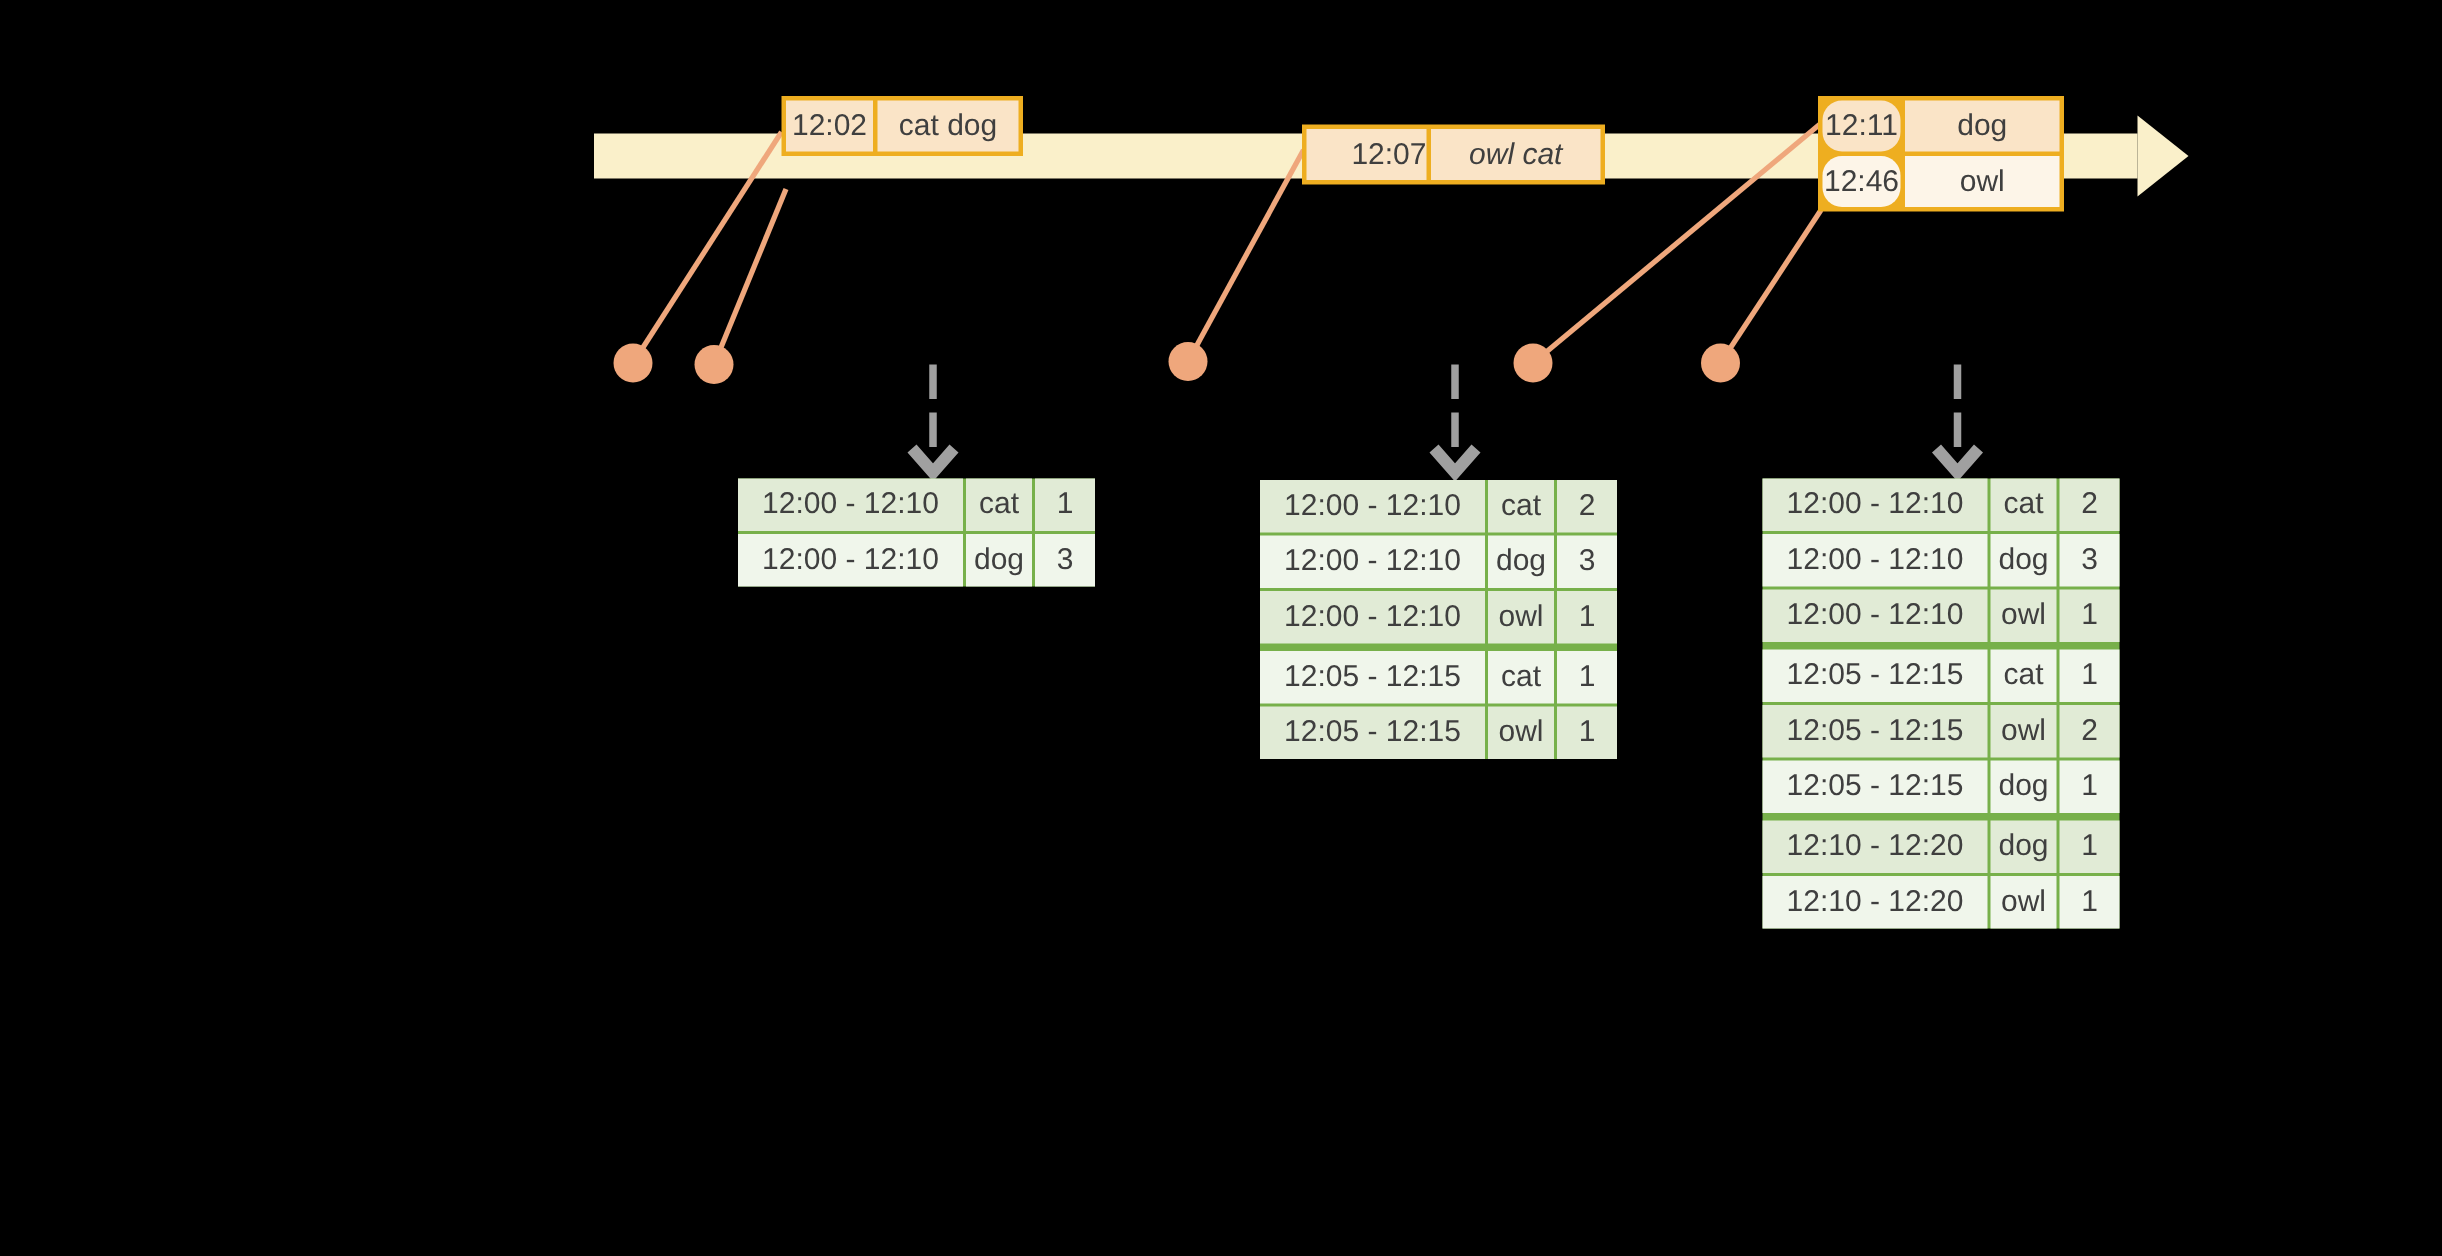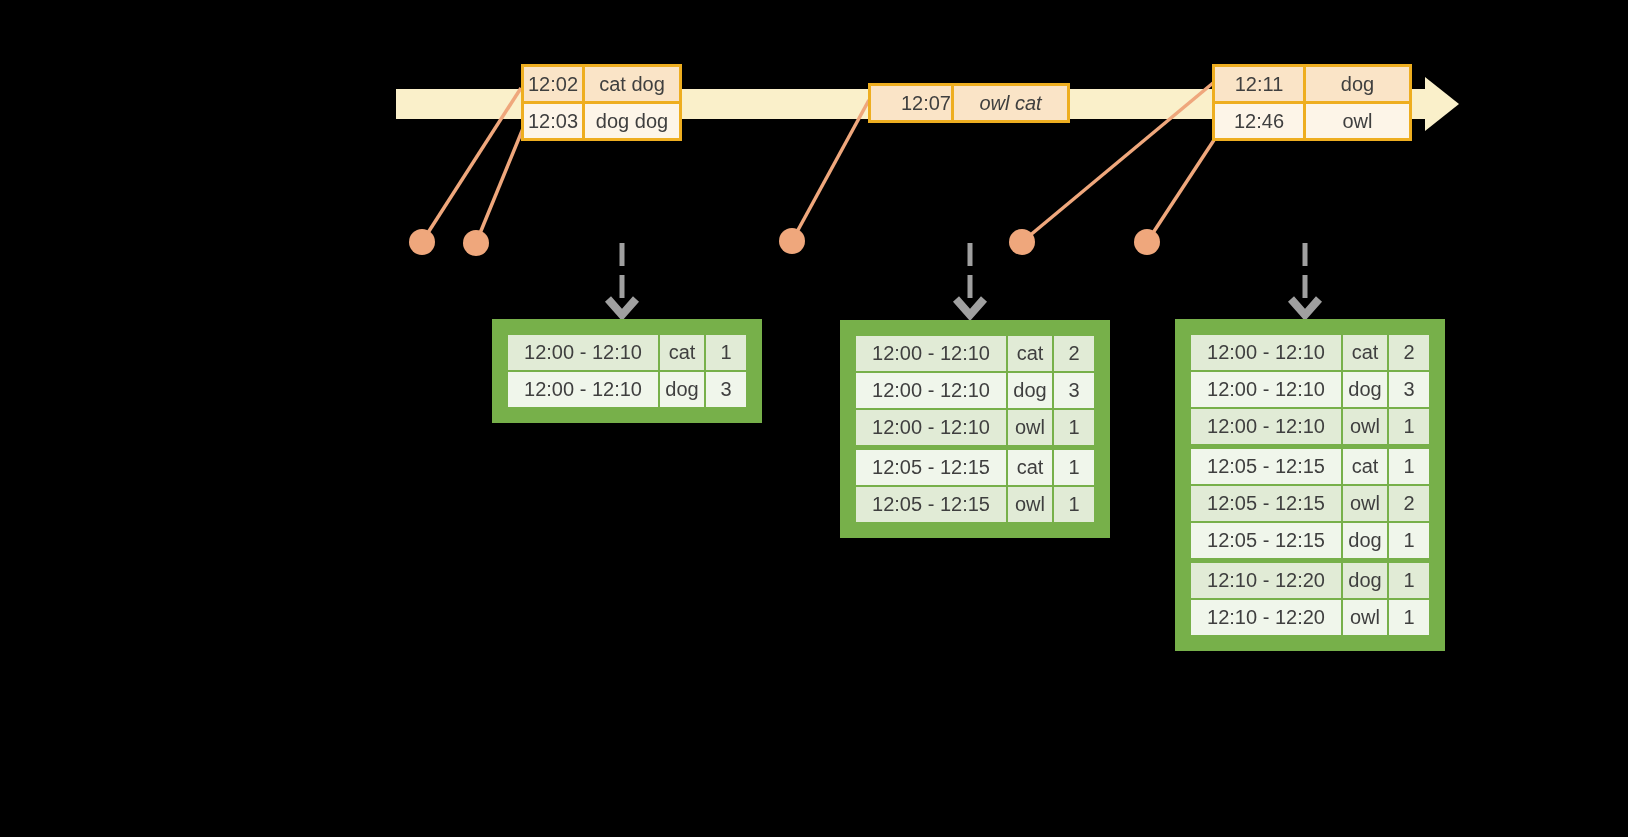--- a/index.html
+++ b/index.html
@@ -17,27 +17,27 @@
   .trigger-head{stroke:var(--c-dashed_arrow,#a0a0a0);fill:none;stroke-width:8;}
 
   
   .etable{position:absolute;display:flex;flex-direction:column;gap:3px;
     background:var(--c-event_border,#eeae20);padding:3px;}
   .etable .row{display:flex;gap:3px;}
   .etable .cell{height:34px;line-height:34px;text-align:center;font-size:20px;}
   .etable .cell.time{width:58px;}
   .etable .cell.words{width:94px;}
   .etable.et2 .cell.time{width:80px;text-align:right;}  .etable.et2 .cell.words{width:113px;font-style:italic;}
-  .etable.et3 .cell.time{width:88px;}  .etable.et3 .cell.words{width:103px;}
+  .etable.et3 .cell.time{width:52px;border-radius:13px;}  .etable.et3 .cell.words{width:103px;}
   .etable .row.alt0 .cell{background:var(--c-event_row_a,#fae4c7);}
   .etable .row.alt1 .cell{background:var(--c-event_row_b,#fdf5e8);}
 
   
   .gtable{position:absolute;display:flex;flex-direction:column;gap:2px;
-    background:var(--c-result_border,#77b04a);padding:16px;}
+    background:var(--c-result_border,#77b04a);padding:0;}
   .gtable .row{display:flex;gap:2px;}
   .gtable .row.group-start{margin-top:3px;}
   .gtable .cell{height:35px;line-height:35px;text-align:center;font-size:20px;}
   .gtable .cell.window{width:150px;}
   .gtable .cell.word{width:44px;}
   .gtable .cell.count{width:40px;}
   .gtable .row.alt0 .cell{background:var(--c-result_row_a,#e1ebd6);}
   .gtable .row.alt1 .cell{background:var(--c-result_row_b,#f0f6eb);}
 </style>
 </head>
@@ -75,24 +75,20 @@
 
       <line class="trigger-line" x1="1305" y1="243" x2="1305" y2="298"></line>
       <polyline class="trigger-head" points="1291,299 1305,315 1319,299"></polyline>
     </g>
   </svg>
 
   <div class="etable et1" style="left:521px;top:64px">
       <div class="row alt0">
         <div class="cell time">12:02</div>
         <div class="cell words">cat dog</div>
-      </div>
-      <div class="row alt1">
-        <div class="cell time">12:03</div>
-        <div class="cell words">dog dog</div>
       </div>
     </div>
   <div class="etable et2" style="left:868px;top:83px">
       <div class="row alt0">
         <div class="cell time">12:07</div>
         <div class="cell words">owl cat</div>
       </div>
     </div>
   <div class="etable et3" style="left:1212px;top:64px">
       <div class="row alt0">

